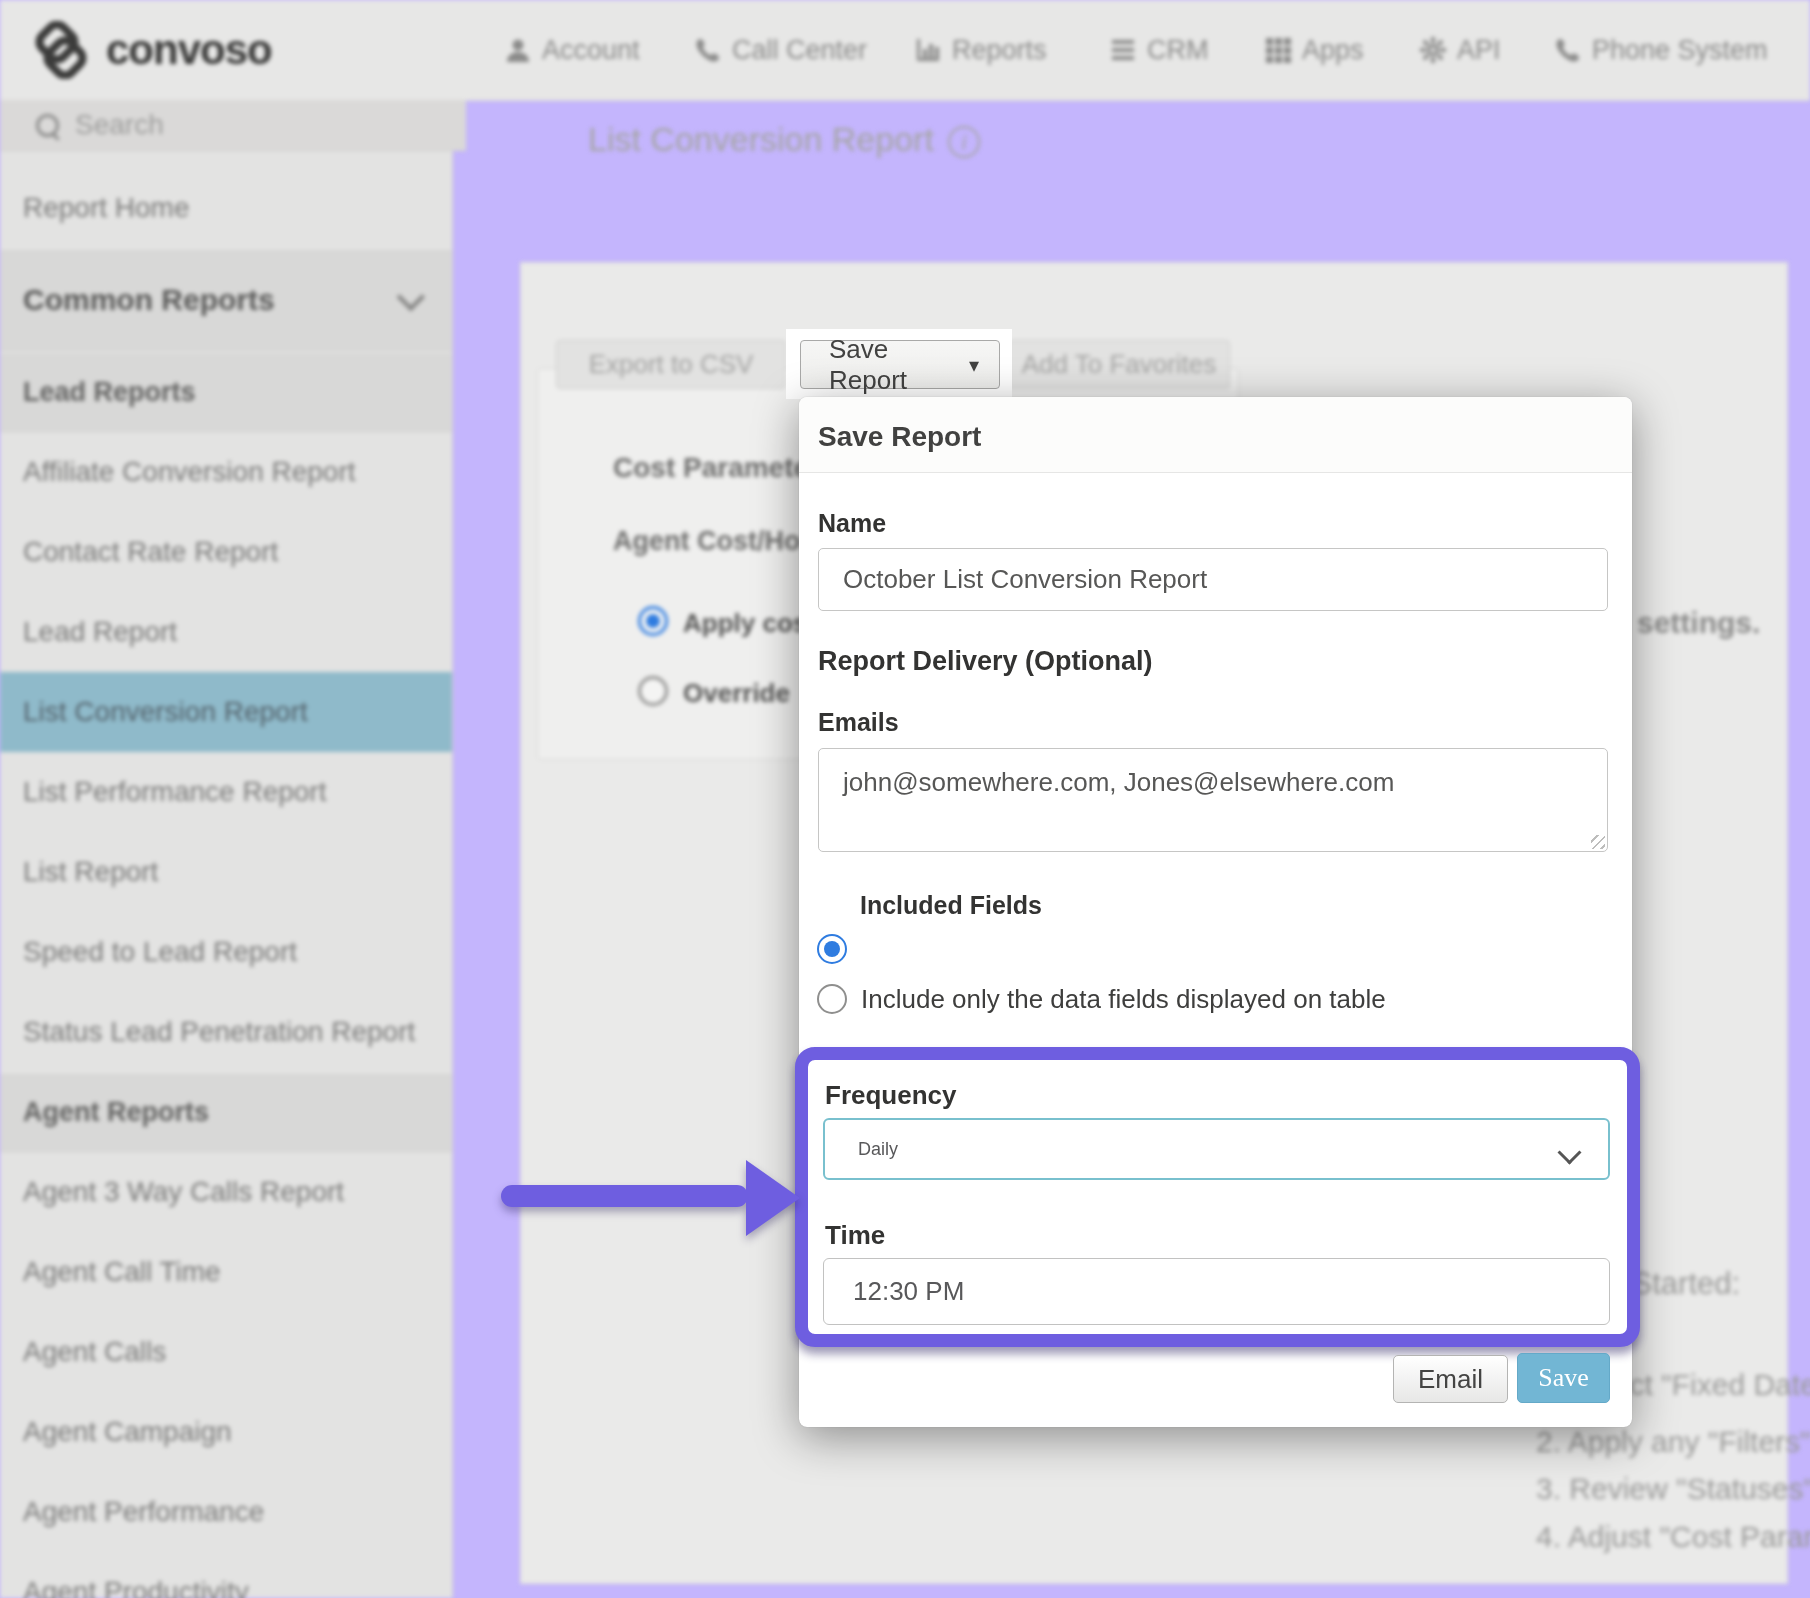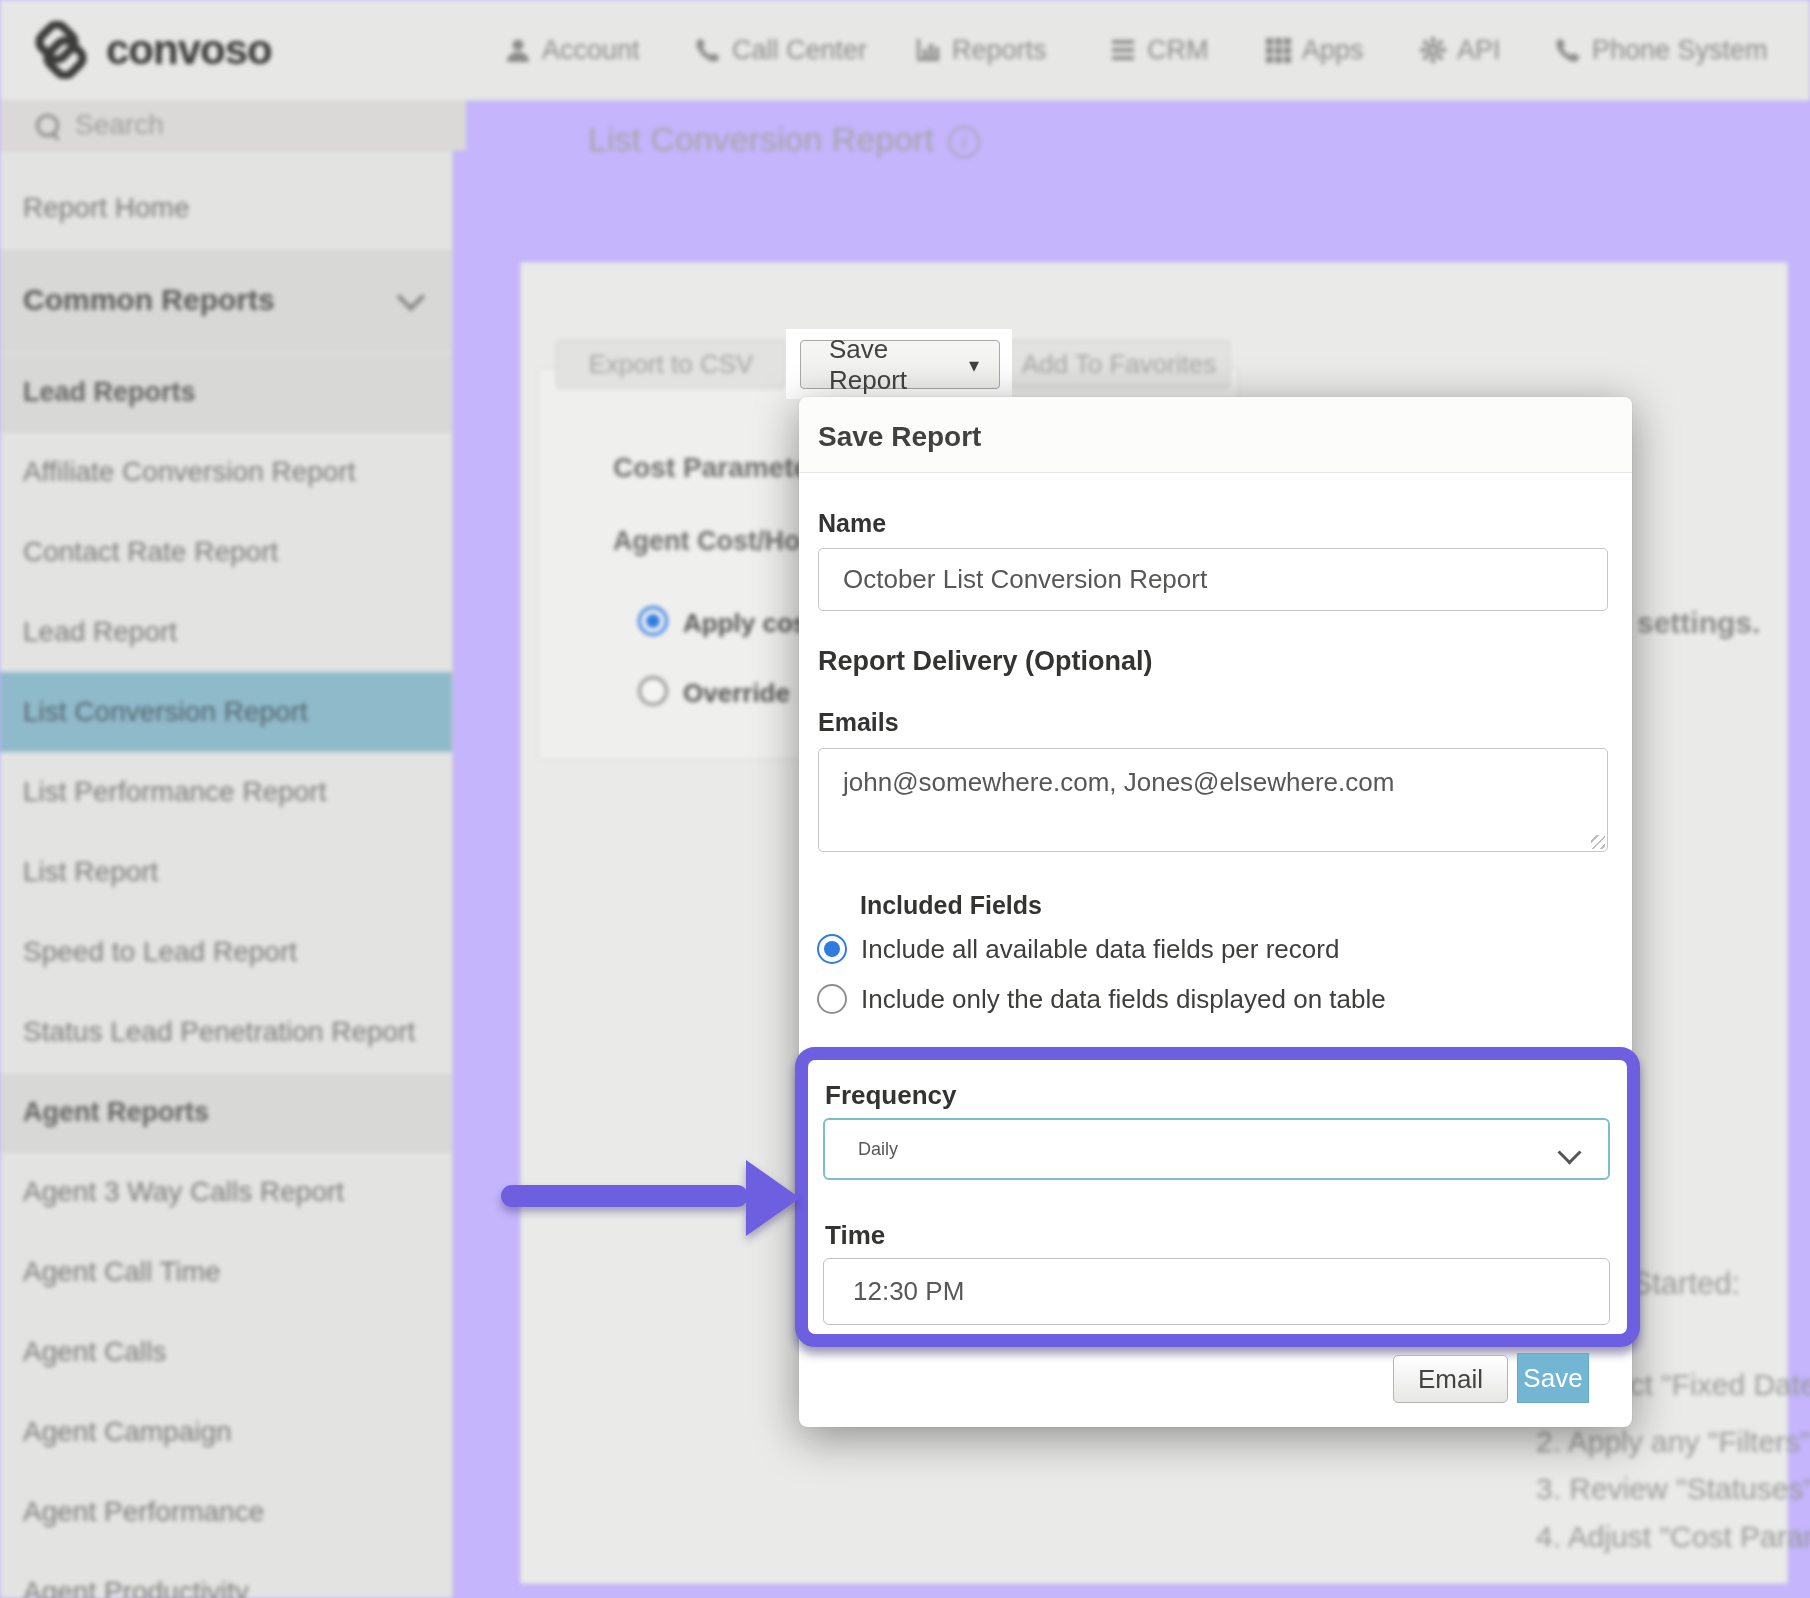--- a/index.html
+++ b/index.html
@@ -114,23 +114,23 @@
     font-size:18px;color:#58585a;cursor:pointer;background:#fff;}
   .select-chevron{position:absolute;right:30px;top:24px;width:14px;height:14px;
     border-right:3px solid #555;border-bottom:3px solid #555;transform:rotate(45deg);}
   .pb-time{position:absolute;left:15px;top:198px;width:787px;height:67px;box-sizing:border-box;
     border:1px solid #c2c2c1;border-radius:6px;display:flex;align-items:center;padding-left:29px;
     font-size:26px;color:#58585a;cursor:text;background:#fff;}
 
   .btn-cancel{position:absolute;left:594px;top:958px;width:115px;height:48px;box-sizing:border-box;
     background:linear-gradient(#ffffff,#e7e7e6);border:1px solid #b4b4b3;border-radius:5px;
     display:flex;align-items:center;justify-content:center;font-size:26px;color:#444443;cursor:pointer;}
-  .btn-save{position:absolute;left:718px;top:956px;width:72px;height:50px;box-sizing:border-box;
-    background:#72b6d4;border:1px solid #64a9c8;border-radius:0;
-    display:flex;align-items:center;justify-content:center;font-size:26px;color:#ffffff;cursor:pointer;}
+  .btn-save{position:absolute;left:718px;top:956px;width:93px;height:50px;box-sizing:border-box;
+    background:#72b6d4;border:1px solid #64a9c8;border-radius:5px;
+    display:flex;align-items:center;justify-content:center;font-size:26px;color:#ffffff;cursor:pointer;font-family:Liberation Serif, serif;}
 
   .arrow-svg{position:absolute;left:493px;top:1152px;filter:drop-shadow(0 5px 4px rgba(30,20,80,.35));}
 </style>
 </head>
 <body>
 
 <div class="screen">
 
   <div class="bg-layer">
 
@@ -322,21 +322,20 @@
 
     <span class="m-heading" style="left:19px;top:249px;">Report Delivery (Optional)</span>
     <span class="m-label" style="left:19px;top:311px;">Emails</span>
     <div class="m-input emails-area">
       <span>john@somewhere.com, Jones@elsewhere.com</span>
     </div>
 
     <span class="m-label" style="left:19px;top:494px;margin-left:42px;">Included Fields</span>
     <div class="radio-row rr1">
       <span class="m-radio on"></span>
-      <span class="radio-label">Include all available data fields per record</span>
     </div>
     <div class="radio-row rr2">
       <span class="m-radio off"></span>
       <span class="radio-label">Include only the data fields displayed on table</span>
     </div>
 
     <div class="purple-box">
       <span class="pb-label pb-freq-label">Frequency</span>
       <div class="pb-select">
         <span>Daily</span>

